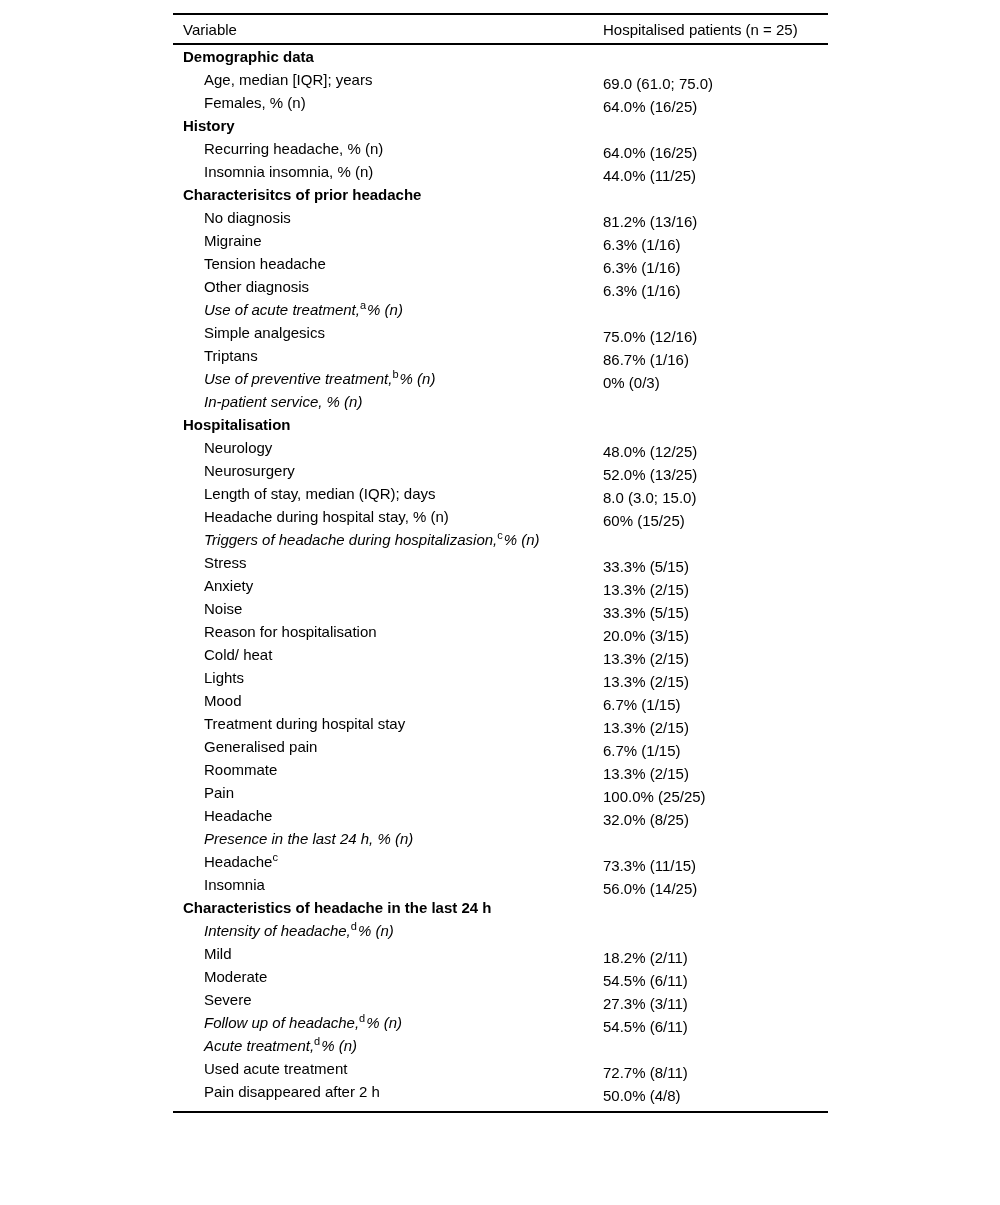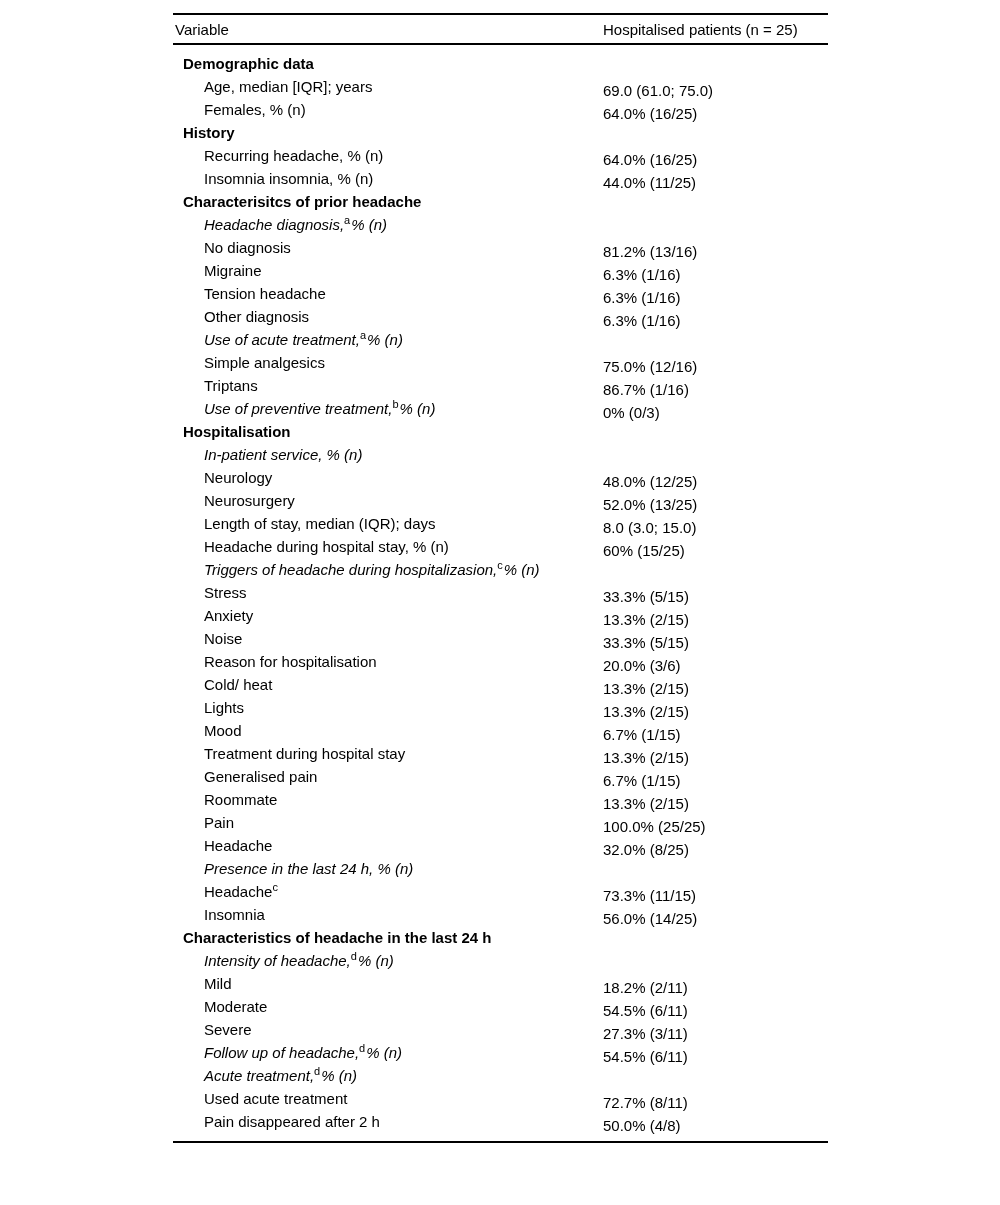--- a/index.html
+++ b/index.html
@@ -25,32 +25,32 @@
     border-bottom: 2px solid #000;
   }
   .thead {
     position: relative;
     height: 30px;
     line-height: 30px;
     border-bottom: 2px solid #000;
   }
   .thead .col1 {
     position: absolute;
-    left: 2px;
+    left: 10px;
     top: 0;
     white-space: nowrap;
   }
   .thead .col2 {
     position: absolute;
     left: 430px;
     top: 0;
     white-space: nowrap;
   }
   .tbody {
-    padding: 7px 0 8px 0;
+    padding: 0 0 8px 0;
   }
   .row {
     position: relative;
     height: 23px;
     line-height: 23px;
     white-space: nowrap;
   }
   .row .lbl {
     display: inline-block;
     padding-left: 10px;
@@ -87,40 +87,39 @@
     <span class="col2">Hospitalised patients (n = 25)</span>
   </div>
   <div class="tbody">
       <div class="row section"><span class="lbl">Demographic data</span><span class="val"></span></div>
       <div class="row item"><span class="lbl">Age, median [IQR]; years</span><span class="val">69.0 (61.0; 75.0)</span></div>
       <div class="row item"><span class="lbl">Females, % (n)</span><span class="val">64.0% (16/25)</span></div>
       <div class="row section"><span class="lbl">History</span><span class="val"></span></div>
       <div class="row item"><span class="lbl">Recurring headache, % (n)</span><span class="val">64.0% (16/25)</span></div>
       <div class="row item"><span class="lbl">Insomnia insomnia, % (n)</span><span class="val">44.0% (11/25)</span></div>
       <div class="row section"><span class="lbl">Characterisitcs of prior headache</span><span class="val"></span></div>
-      <div class="row subsection"><span class="lbl">Headache diagnosis,<sup>a</sup>% (n)</span><span class="val"></span></div>
       <div class="row item"><span class="lbl">No diagnosis</span><span class="val">81.2% (13/16)</span></div>
       <div class="row item"><span class="lbl">Migraine</span><span class="val">6.3% (1/16)</span></div>
       <div class="row item"><span class="lbl">Tension headache</span><span class="val">6.3% (1/16)</span></div>
       <div class="row item"><span class="lbl">Other diagnosis</span><span class="val">6.3% (1/16)</span></div>
       <div class="row subsection"><span class="lbl">Use of acute treatment,<sup>a</sup>% (n)</span><span class="val"></span></div>
       <div class="row item"><span class="lbl">Simple analgesics</span><span class="val">75.0% (12/16)</span></div>
       <div class="row item"><span class="lbl">Triptans</span><span class="val">86.7% (1/16)</span></div>
       <div class="row subsection"><span class="lbl">Use of preventive treatment,<sup>b</sup>% (n)</span><span class="val">0% (0/3)</span></div>
+      <div class="row subsection"><span class="lbl">In-patient service, % (n)</span><span class="val"></span></div>
       <div class="row section"><span class="lbl">Hospitalisation</span><span class="val"></span></div>
-      <div class="row subsection"><span class="lbl">In-patient service, % (n)</span><span class="val"></span></div>
       <div class="row item"><span class="lbl">Neurology</span><span class="val">48.0% (12/25)</span></div>
       <div class="row item"><span class="lbl">Neurosurgery</span><span class="val">52.0% (13/25)</span></div>
       <div class="row item"><span class="lbl">Length of stay, median (IQR); days</span><span class="val">8.0 (3.0; 15.0)</span></div>
       <div class="row item"><span class="lbl">Headache during hospital stay, % (n)</span><span class="val">60% (15/25)</span></div>
       <div class="row subsection"><span class="lbl">Triggers of headache during hospitalizasion,<sup>c</sup>% (n)</span><span class="val"></span></div>
       <div class="row item"><span class="lbl">Stress</span><span class="val">33.3% (5/15)</span></div>
       <div class="row item"><span class="lbl">Anxiety</span><span class="val">13.3% (2/15)</span></div>
       <div class="row item"><span class="lbl">Noise</span><span class="val">33.3% (5/15)</span></div>
-      <div class="row item"><span class="lbl">Reason for hospitalisation</span><span class="val">20.0% (3/6)</span></div>
+      <div class="row item"><span class="lbl">Reason for hospitalisation</span><span class="val">20.0% (3/15)</span></div>
       <div class="row item"><span class="lbl">Cold/ heat</span><span class="val">13.3% (2/15)</span></div>
       <div class="row item"><span class="lbl">Lights</span><span class="val">13.3% (2/15)</span></div>
       <div class="row item"><span class="lbl">Mood</span><span class="val">6.7% (1/15)</span></div>
       <div class="row item"><span class="lbl">Treatment during hospital stay</span><span class="val">13.3% (2/15)</span></div>
       <div class="row item"><span class="lbl">Generalised pain</span><span class="val">6.7% (1/15)</span></div>
       <div class="row item"><span class="lbl">Roommate</span><span class="val">13.3% (2/15)</span></div>
       <div class="row item"><span class="lbl">Pain</span><span class="val">100.0% (25/25)</span></div>
       <div class="row item"><span class="lbl">Headache</span><span class="val">32.0% (8/25)</span></div>
       <div class="row subsection"><span class="lbl">Presence in the last 24 h, % (n)</span><span class="val"></span></div>
       <div class="row item"><span class="lbl">Headache<sup>c</sup></span><span class="val">73.3% (11/15)</span></div>

